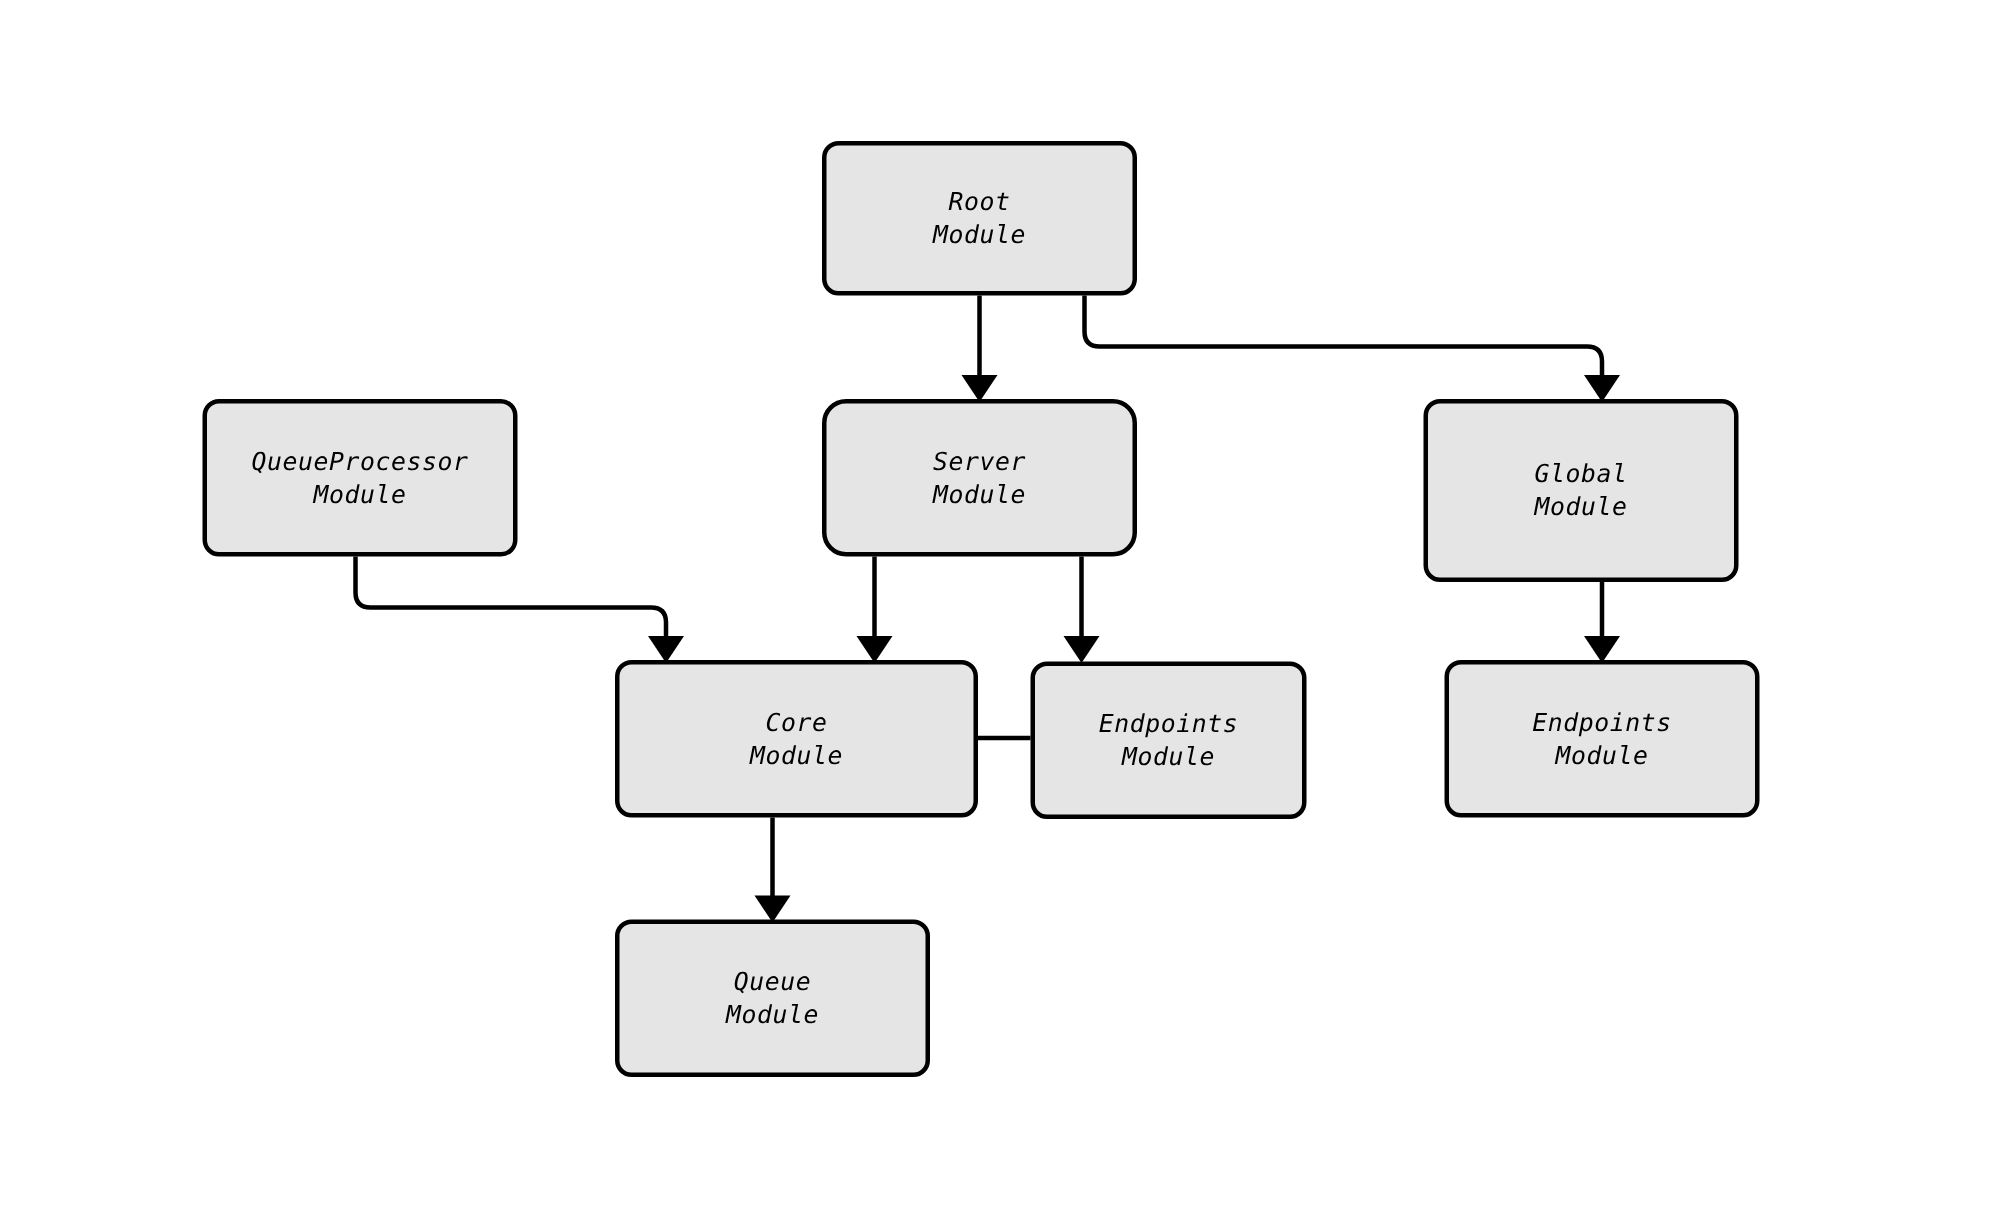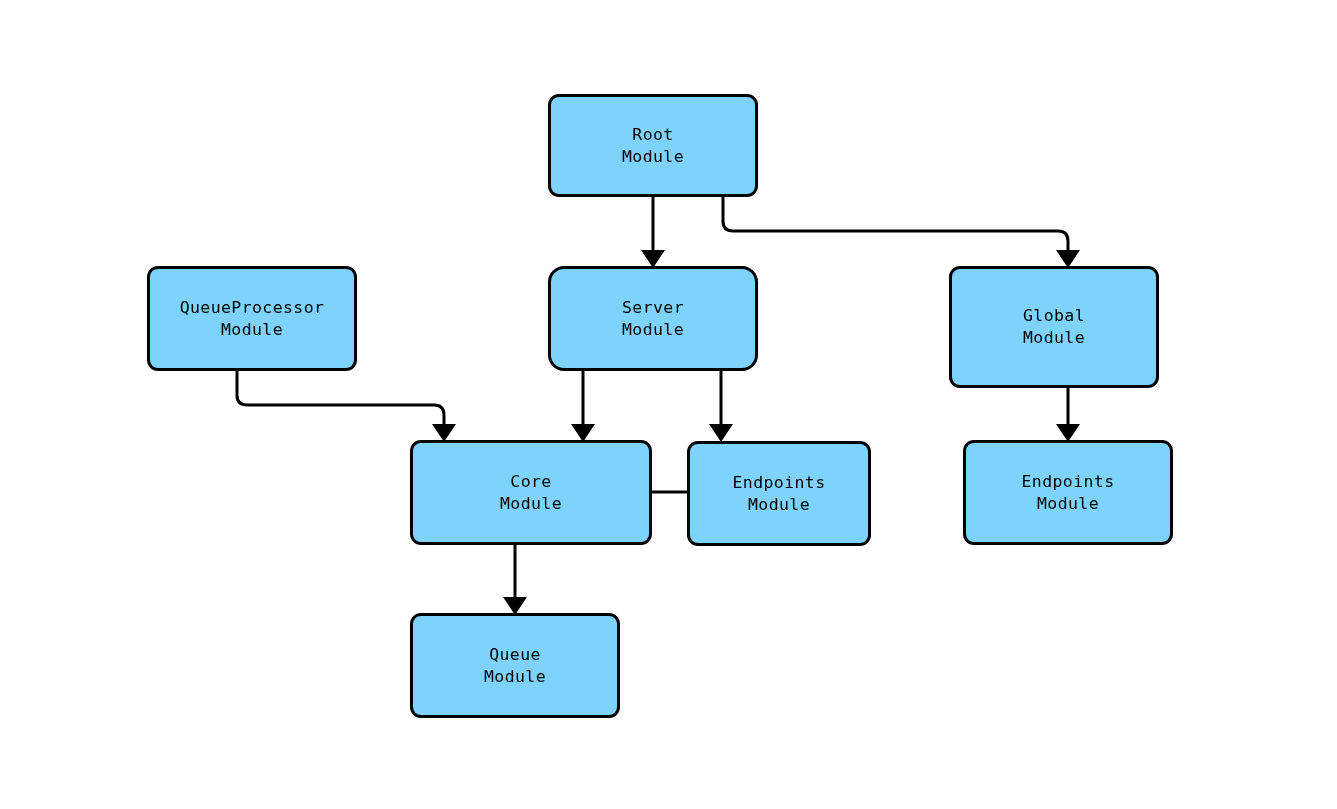--- a/index.html
+++ b/index.html
@@ -24,27 +24,28 @@
     position: absolute;
     left: 0;
     top: 0;
     width: 1337px;
     height: 809px;
     pointer-events: none;
   }
   .node {
     position: absolute;
     box-sizing: border-box;
-    background: #7dd3fc;
+    background: #e5e5e5;
     border: 3px solid #000000;
     border-radius: 11px;
     display: flex;
     align-items: center;
     justify-content: center;
     z-index: 2;
+    font-style: italic;
   }
   .node-label {
     text-align: center;
     color: #000000;
     font-size: 16.5px;
     line-height: 22px;
     letter-spacing: 0.4px;
     white-space: pre-line;
     user-select: none;
   }
@@ -95,21 +96,21 @@
       <path d="M 515 545 L 515 599" fill="none" stroke="#000" stroke-width="3"></path>
       <path d="M 503 597 L 527 597 L 515 615 Z" fill="#000"></path>
     </g>
   </svg>
 
   <div class="node" style="left:548px; top:94px; width:210px; height:103px;">
     <div class="node-label">Root
 Module</div>
   </div>
 
-  <div class="node" style="left:147px; top:266px; width:210px; height:105px;">
+  <div class="node" style="left:135px; top:266px; width:210px; height:105px;">
     <div class="node-label">QueueProcessor
 Module</div>
   </div>
 
   <div class="node" style="left:548px; top:266px; width:210px; height:105px;border-radius:16px;">
     <div class="node-label">Server
 Module</div>
   </div>
 
   <div class="node" style="left:917px; top:266px; width:210px; height:122px;margin-left:32px;">

